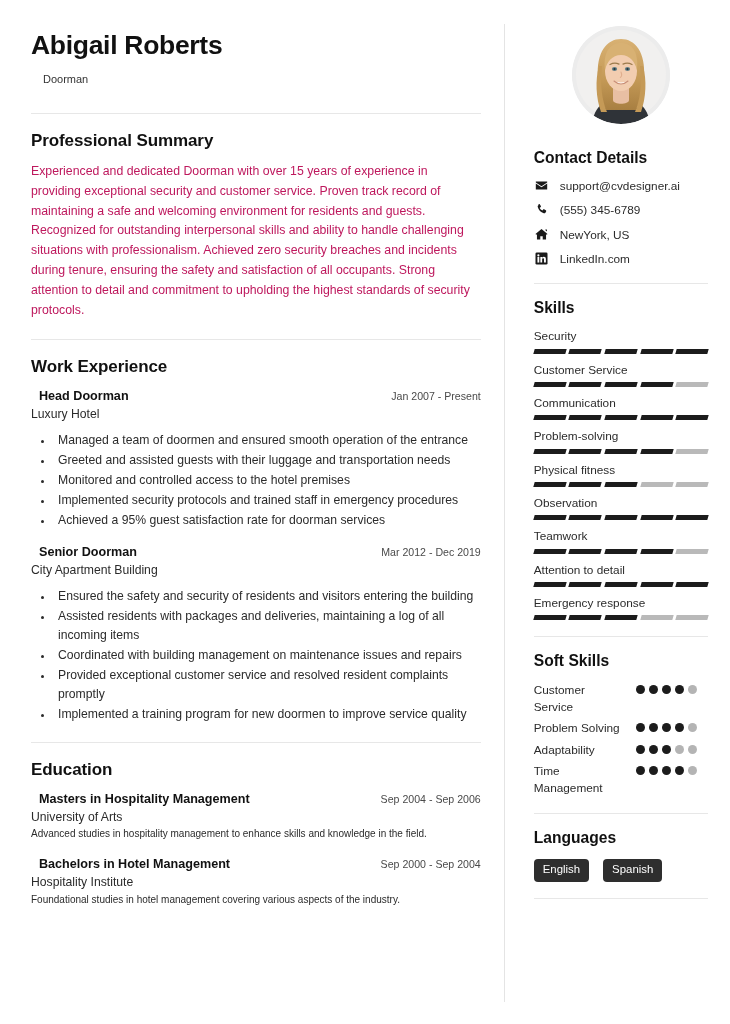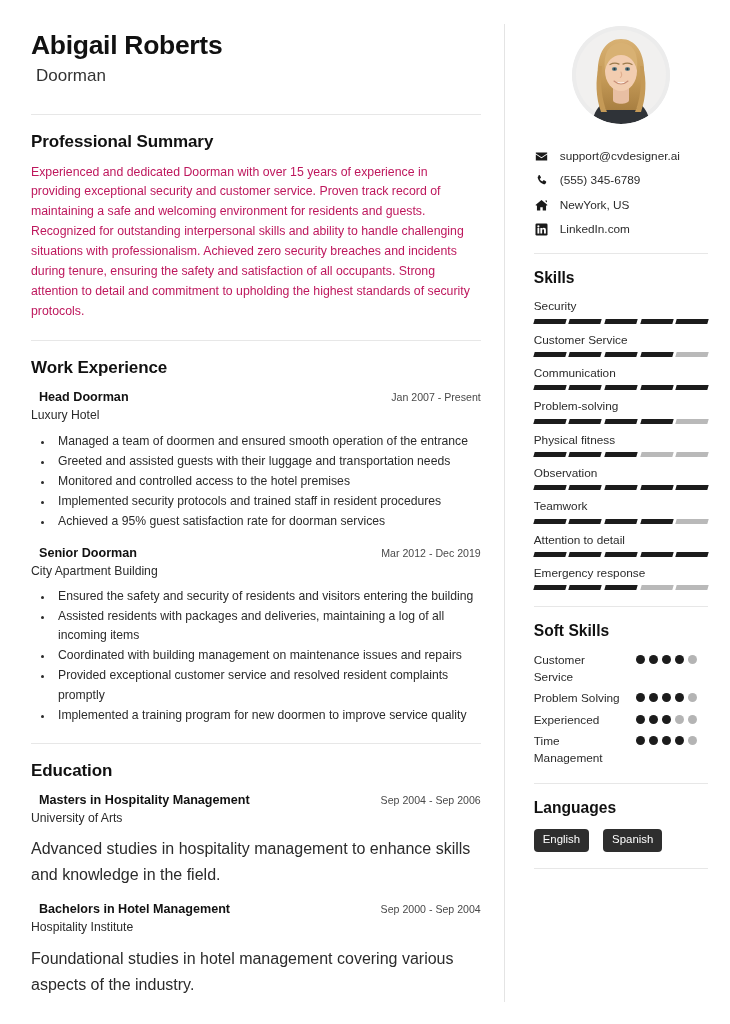--- a/index.html
+++ b/index.html
@@ -38,23 +38,23 @@
 
   .name {
     font-size: 26.5px;
     font-weight: bold;
     letter-spacing: -0.3px;
     line-height: 1.15;
     margin: 0 0 4px 0;
     color: #111111;
   }
   .job-title {
-    font-size: 17px;
+    font-size: 11px;
     color: #333333;
-    margin: 5px;
+    margin: 12px;
     line-height: 1.3;
   }
 
   .hr {
     border: 0;
     border-top: 1px solid #e7e7e7;
     margin: 26px 0 0 0;
   }
 
   .section { margin-top: 17px; }
@@ -96,24 +96,23 @@
     white-space: nowrap;
     flex-shrink: 0;
   }
   .entry-org {
     font-size: 12.2px;
     color: #2b2b2b;
     line-height: 1.45;
     margin-top: 1px;
   }
   .entry-desc {
-    font-size: 16px;
+    font-size: 10px;
     color: #2b2b2b;
     line-height: 1.6;
-    margin-top: 9px;
   }
   ul.bullets {
     margin: 7px 0 0 0;
     padding-left: 23px;
     list-style: disc;
   }
   ul.bullets li {
     font-size: 12.2px;
     line-height: 1.56;
     color: #2b2b2b;
@@ -158,21 +157,21 @@
   }
   .side-hr {
     border: 0;
     border-top: 1px solid #e7e7e7;
     margin: 16px 0 15px 0;
   }
 
   
   .contact-row {
     display: flex;
-    align-items: center;
+    align-items: flex-start;
     gap: 11px;
     margin-bottom: 9px;
   }
   .contact-icon {
     width: 15px;
     display: flex;
     align-items: center;
     justify-content: center;
     flex-shrink: 0;
     color: #1a1a1a;
@@ -274,21 +273,21 @@
           <div class="entry">
             <div class="entry-head">
               <div class="entry-role">Head Doorman</div>
               <div class="entry-date">Jan 2007 - Present</div>
             </div>
             <div class="entry-org">Luxury Hotel</div>
             <ul class="bullets">
               <li>Managed a team of doormen and ensured smooth operation of the entrance</li>
               <li>Greeted and assisted guests with their luggage and transportation needs</li>
               <li>Monitored and controlled access to the hotel premises</li>
-              <li>Implemented security protocols and trained staff in resident procedures</li>
+              <li>Implemented security protocols and trained staff in emergency procedures</li>
               <li>Achieved a 95% guest satisfaction rate for doorman services</li>
             </ul>
           </div>
           <div class="entry">
             <div class="entry-head">
               <div class="entry-role">Senior Doorman</div>
               <div class="entry-date">Mar 2012 - Dec 2019</div>
             </div>
             <div class="entry-org">City Apartment Building</div>
             <ul class="bullets">
@@ -370,20 +369,21 @@
             <path d="M49 46 q1.6 4 -0.6 5.4" stroke="#dfae8d" stroke-width="1.1" fill="none" stroke-linecap="round"></path>
 
             <path d="M42 55 q7 5.6 14 0 q-7 3 -14 0 Z" fill="#ffffff"></path>
             <path d="M42 55 q7 6 14 0" stroke="#c98f78" stroke-width="1.1" fill="none" stroke-linecap="round"></path>
           </g>
         </svg>
       </div>
     </div>
 
     <div class="side-section">
+      <h2 class="side-title">Contact Details</h2>
       <div id="contact-list">
           <div class="contact-row">
             <span class="contact-icon">
               <svg width="13" height="13" viewBox="0 0 16 16" fill="currentColor">
                 <path d="M1 3.2h14v1.0L8 9 1 4.2zM1 5.6l7 4.7 7-4.7v7.2H1z"></path>
               </svg>
             </span>
             <span class="contact-text">support@cvdesigner.ai</span>
           </div>
           <div class="contact-row">
@@ -533,21 +533,21 @@
             <div class="soft-name">Problem Solving</div>
             <div class="soft-dots">
               <span class="dot on"></span>
               <span class="dot on"></span>
               <span class="dot on"></span>
               <span class="dot on"></span>
               <span class="dot"></span>
             </div>
           </div>
           <div class="soft-item">
-            <div class="soft-name">Experienced</div>
+            <div class="soft-name">Adaptability</div>
             <div class="soft-dots">
               <span class="dot on"></span>
               <span class="dot on"></span>
               <span class="dot on"></span>
               <span class="dot"></span>
               <span class="dot"></span>
             </div>
           </div>
           <div class="soft-item">
             <div class="soft-name">Time Management</div>

